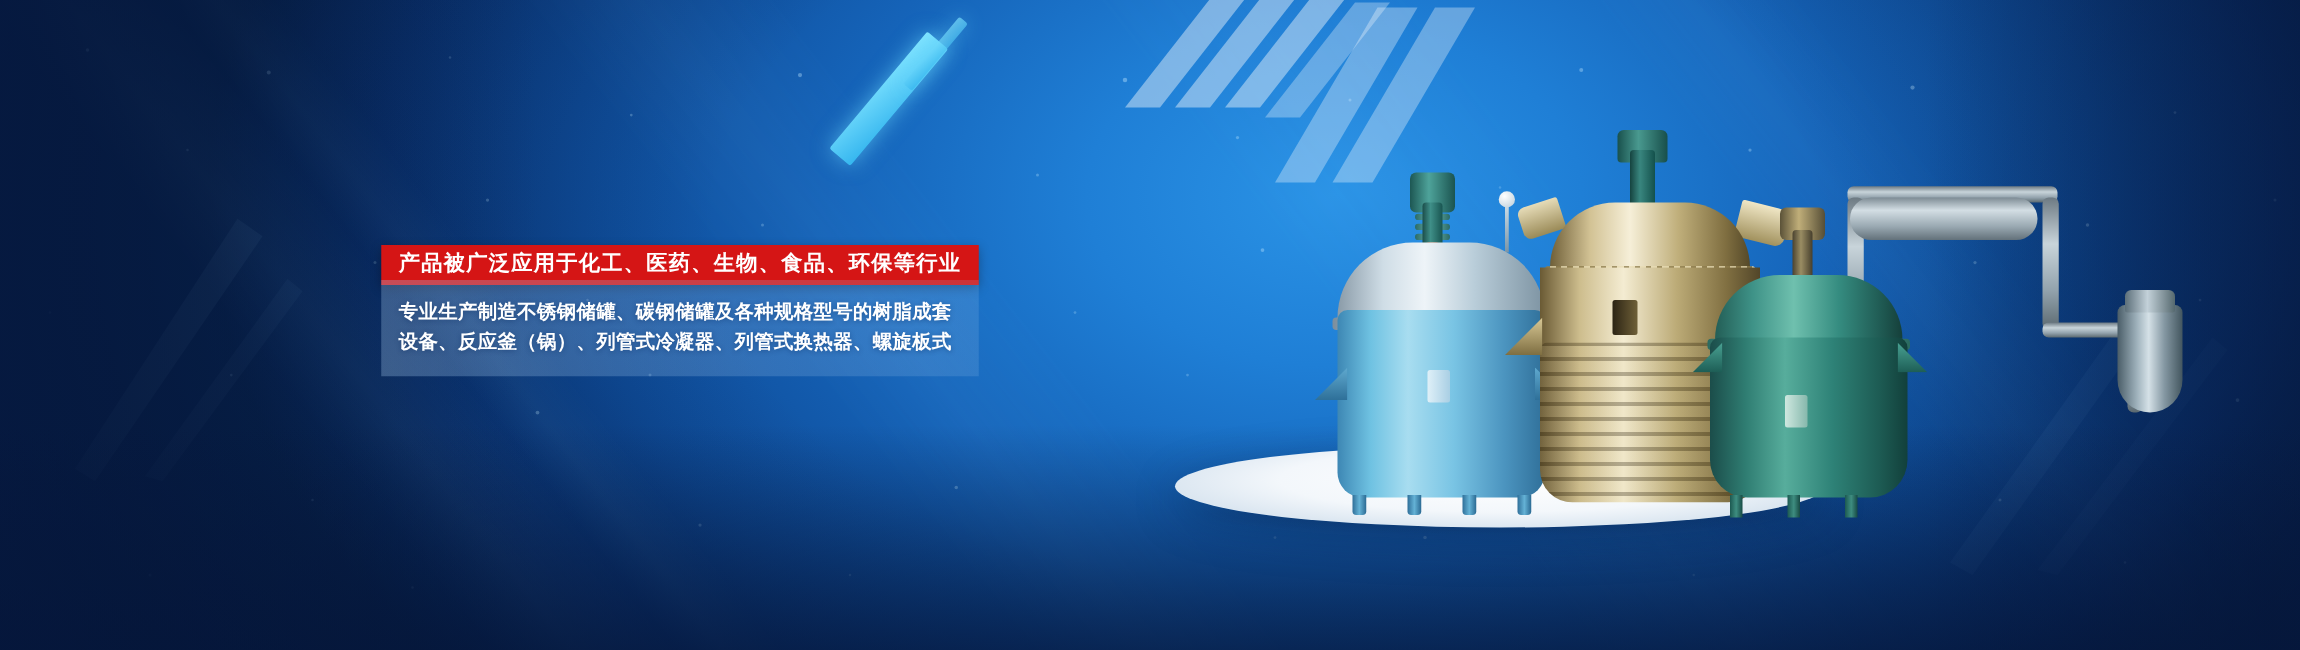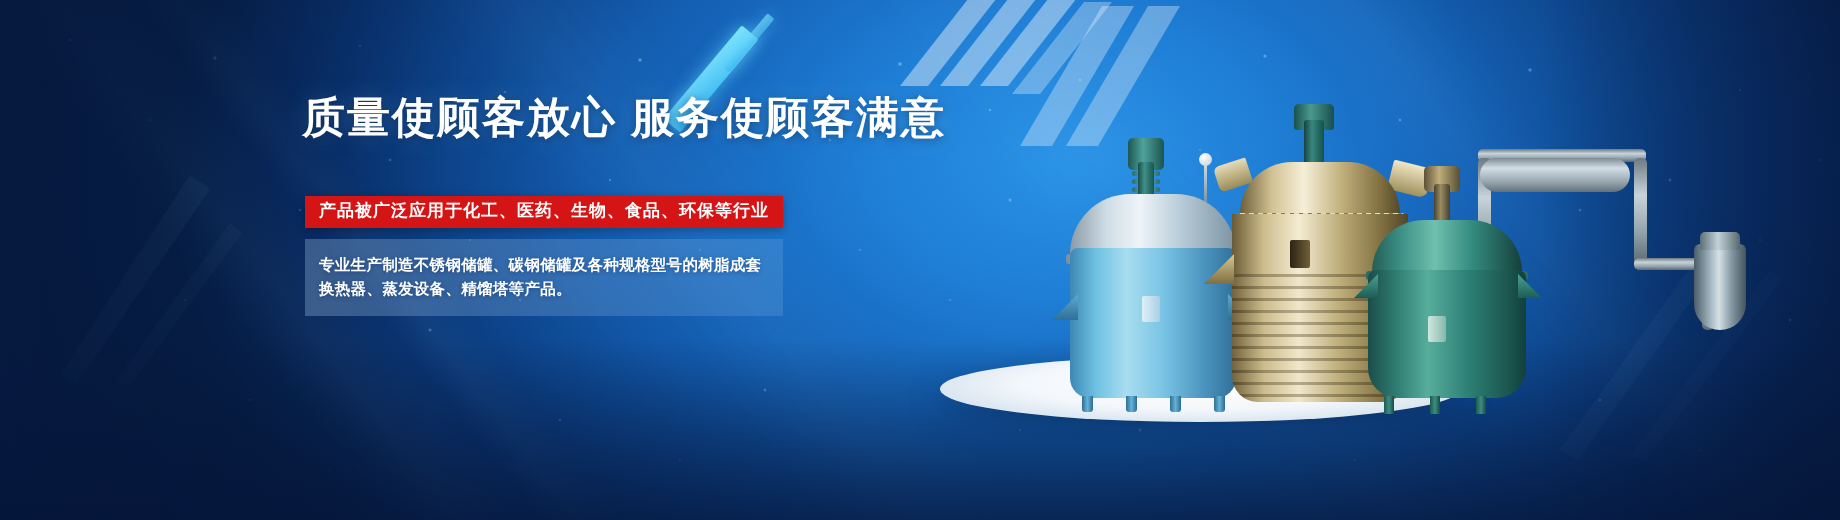--- a/index.html
+++ b/index.html
@@ -87,21 +87,21 @@
     margin-top:46px;
   }
   .redbar span{
     display:block;
     font-size:17px;line-height:1.1;
     font-weight:bold;color:#ffffff;
     letter-spacing:1px;white-space:nowrap;
   }
 
   .descbox{
-    position:absolute;left:305px;top:239px;
+    position:absolute;left:305px;top:224px;
     width:478px;
     background:linear-gradient(to right, rgba(168,205,240,0.30), rgba(168,205,240,0.16));
     padding:14px 18px 16px 14px;
     box-sizing:border-box;
   }
   .descbox p{
     margin:0;
     font-size:15.5px;
     line-height:1.52;
     font-weight:bold;
@@ -467,26 +467,25 @@
       <div class="sight"></div>
       <div class="leg" style="left:26px;"></div>
       <div class="leg" style="left:72px;"></div>
       <div class="leg" style="left:118px;"></div>
     </div>
 
   </div>
 
   <div class="content">
 
-    <div class="headline">质量使顾客放心  服务使顾客满意</div>
 
     <div class="redbar">
       <span>产品被广泛应用于化工、医药、生物、食品、环保等行业</span>
     </div>
 
     <div class="descbox">
       <p>专业生产制造不锈钢储罐、碳钢储罐及各种规格型号的树脂成套</p>
-      <p>换热器、蒸发设备、精馏塔等产品。</p>
+      <p>设备、反应釜（锅）、列管式冷凝器、列管式换热器、螺旋板式</p>
     </div>
 
   </div>
 
 </div>
 
 </body></html>

